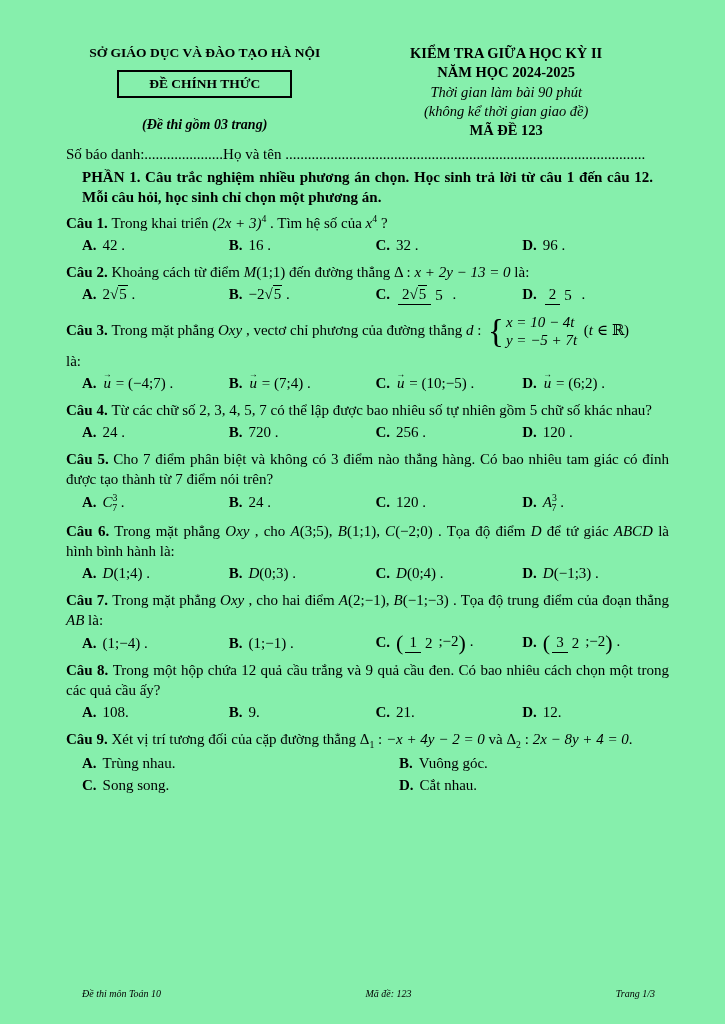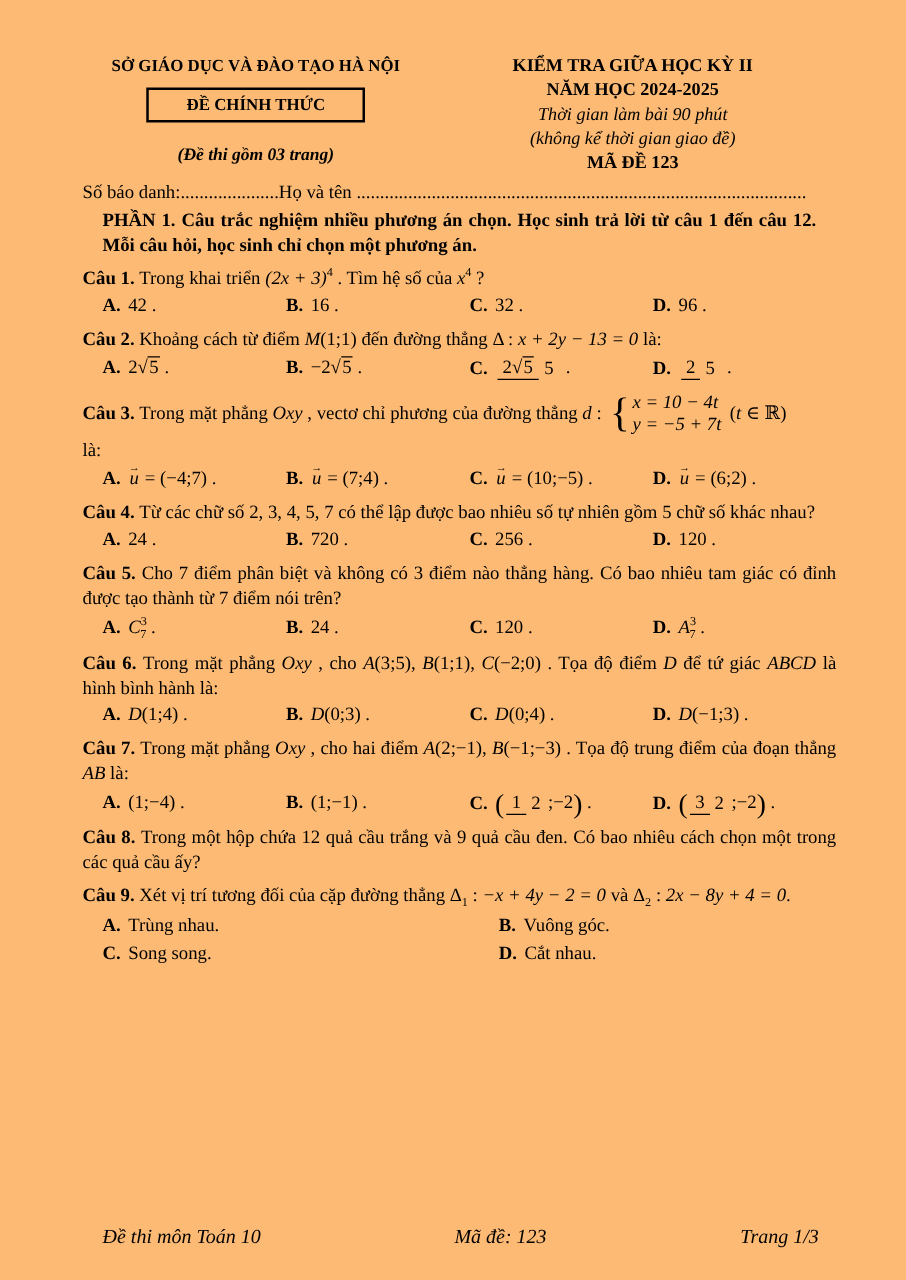--- a/index.html
+++ b/index.html
@@ -1,18 +1,18 @@
 <!DOCTYPE html>
 <html><head>
 <meta charset="utf-8">
 <style>
   * { margin:0; padding:0; box-sizing:border-box; }
   html,body { width:725px; height:1024px; overflow:hidden; background:#fff; }
   .page {
-    width:725px; height:1024px; background:#fdba74; color:#000;
+    width:725px; height:1024px; background:#86efac; color:#000;
     font-family:"Liberation Serif","DejaVu Serif",serif;
     font-size:15px; line-height:1.33;
     padding:44px 56px 0 66px; position:relative; overflow:hidden;
   }
   .header { display:flex; }
   .header-left { width:46%; text-align:center; }
   .header-right { width:54%; text-align:center; }
   .hl-bold { font-weight:bold; font-size:13.5px; }
   .official-box { display:inline-block; border:2px solid #000; padding:3px 30px; margin:8px 0 12px; font-weight:bold; font-size:13.5px; }
   .pages-note { font-weight:bold; font-style:italic; font-size:14px; margin-top:6px; }
@@ -38,21 +38,21 @@
   .vec { display:inline-block; position:relative; padding:0 1px; }
   .vec .vec-arrow { position:absolute; left:50%; transform:translateX(-50%); top:-0.62em; font-size:0.58em; font-style:normal; }
   .vec .vec-base { font-style:italic; }
   .cases { display:inline-flex; align-items:center; vertical-align:middle; margin:0 3px; }
   .cases .brace { font-size:33px; line-height:1; font-weight:400; margin-right:2px; }
   .cases-rows { display:inline-flex; flex-direction:column; line-height:1.25; }
   .cases-row { font-style:italic; }
   .supsub sup { font-size:0.65em; }
   .supsub sub { font-size:0.65em; margin-left:-0.55em; }
   .big { font-size:22px; line-height:1; vertical-align:middle; }
-  .footer { position:absolute; left:82px; right:70px; bottom:24px; display:flex; justify-content:space-between; font-style:italic; font-size:16px; }
+  .footer { position:absolute; left:82px; right:70px; bottom:24px; display:flex; justify-content:space-between; font-style:italic; font-size:10px; }
 </style>
 </head>
 <body>
 
 <div class="page">
 
   <div class="header">
     <div class="header-left">
       <div class="hl-bold">SỞ GIÁO DỤC VÀ ĐÀO TẠO HÀ NỘI</div>
       <div>
@@ -151,20 +151,26 @@
               <span class="den"><span>2</span></span>
             </span><span>;−2</span><span class="big">)</span><span> .</span></div>
           <div class="option"><span class="olabel">D.</span><span class="big">(</span><span class="frac">
               <span class="num"><span>3</span></span>
               <span class="den"><span>2</span></span>
             </span><span>;−2</span><span class="big">)</span><span> .</span></div>
         </div>
       </div>
       <div class="question">
         <p class="stem"><span class="qlabel">Câu 8. </span><span>Trong một hộp chứa 12 quả cầu trắng và 9 quả cầu đen. Có bao nhiêu cách chọn một trong các quả cầu ấy?</span></p>
+        <div class="options cols-4">
+          <div class="option"><span class="olabel">A.</span><span>108.</span></div>
+          <div class="option"><span class="olabel">B.</span><span>9.</span></div>
+          <div class="option"><span class="olabel">C.</span><span>21.</span></div>
+          <div class="option"><span class="olabel">D.</span><span>12.</span></div>
+        </div>
       </div>
       <div class="question">
         <p class="stem"><span class="qlabel">Câu 9. </span><span>Xét vị trí tương đối của cặp đường thẳng Δ</span><sub>1</sub><span> : </span><span class="mi">−x + 4y − 2 = 0</span><span> và Δ</span><sub>2</sub><span> : </span><span class="mi">2x − 8y + 4 = 0</span><span>.</span></p>
         <div class="options cols-2">
           <div class="option"><span class="olabel">A.</span><span>Trùng nhau.</span></div>
           <div class="option"><span class="olabel">B.</span><span>Vuông góc.</span></div>
           <div class="option"><span class="olabel">C.</span><span>Song song.</span></div>
           <div class="option"><span class="olabel">D.</span><span>Cắt nhau.</span></div>
         </div>
       </div>

